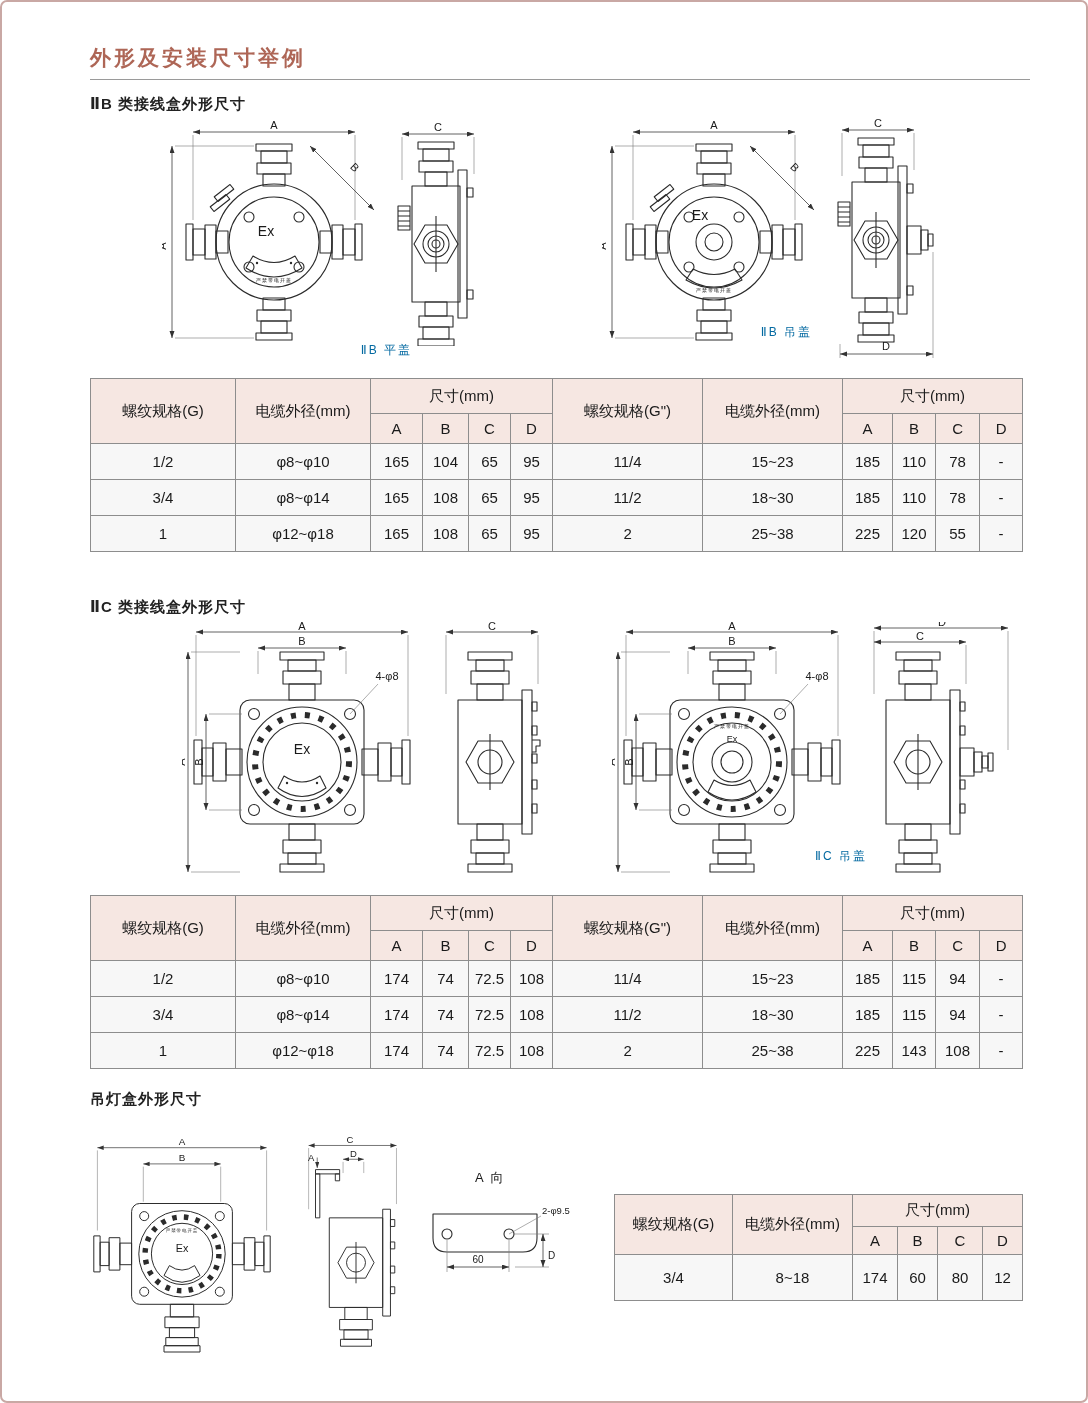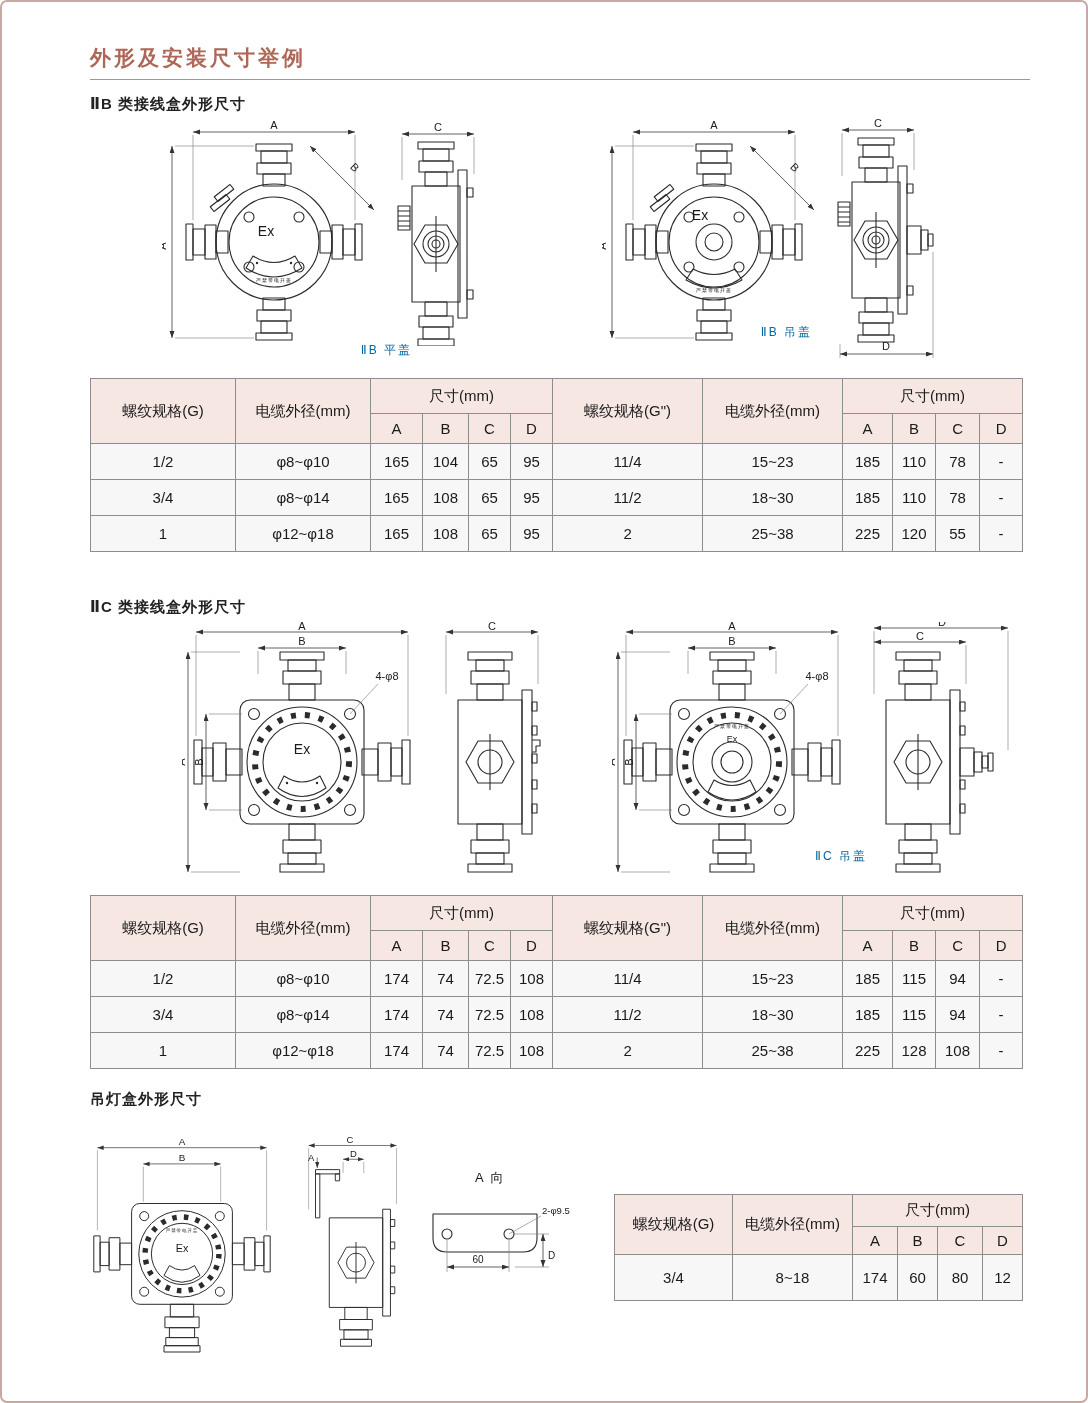--- a/index.html
+++ b/index.html
@@ -539,21 +539,21 @@
     <tr class="dr">
       <td>1</td>
           <td>φ12~φ18</td>
           <td>174</td>
           <td>74</td>
           <td>72.5</td>
           <td>108</td>
           <td>2</td>
           <td>25~38</td>
           <td>225</td>
-          <td>128</td>
+          <td>143</td>
           <td>108</td>
           <td>-</td>
     </tr>
   </tbody>
     </table>
 
   <div class="abs sec-heading" style="left:88px;top:1088px;">吊灯盒外形尺寸</div>
 
   <svg class="abs" style="left:90px;top:1133px;" width="180" height="236" viewBox="0 0 200 262">
     <g class="ln">

